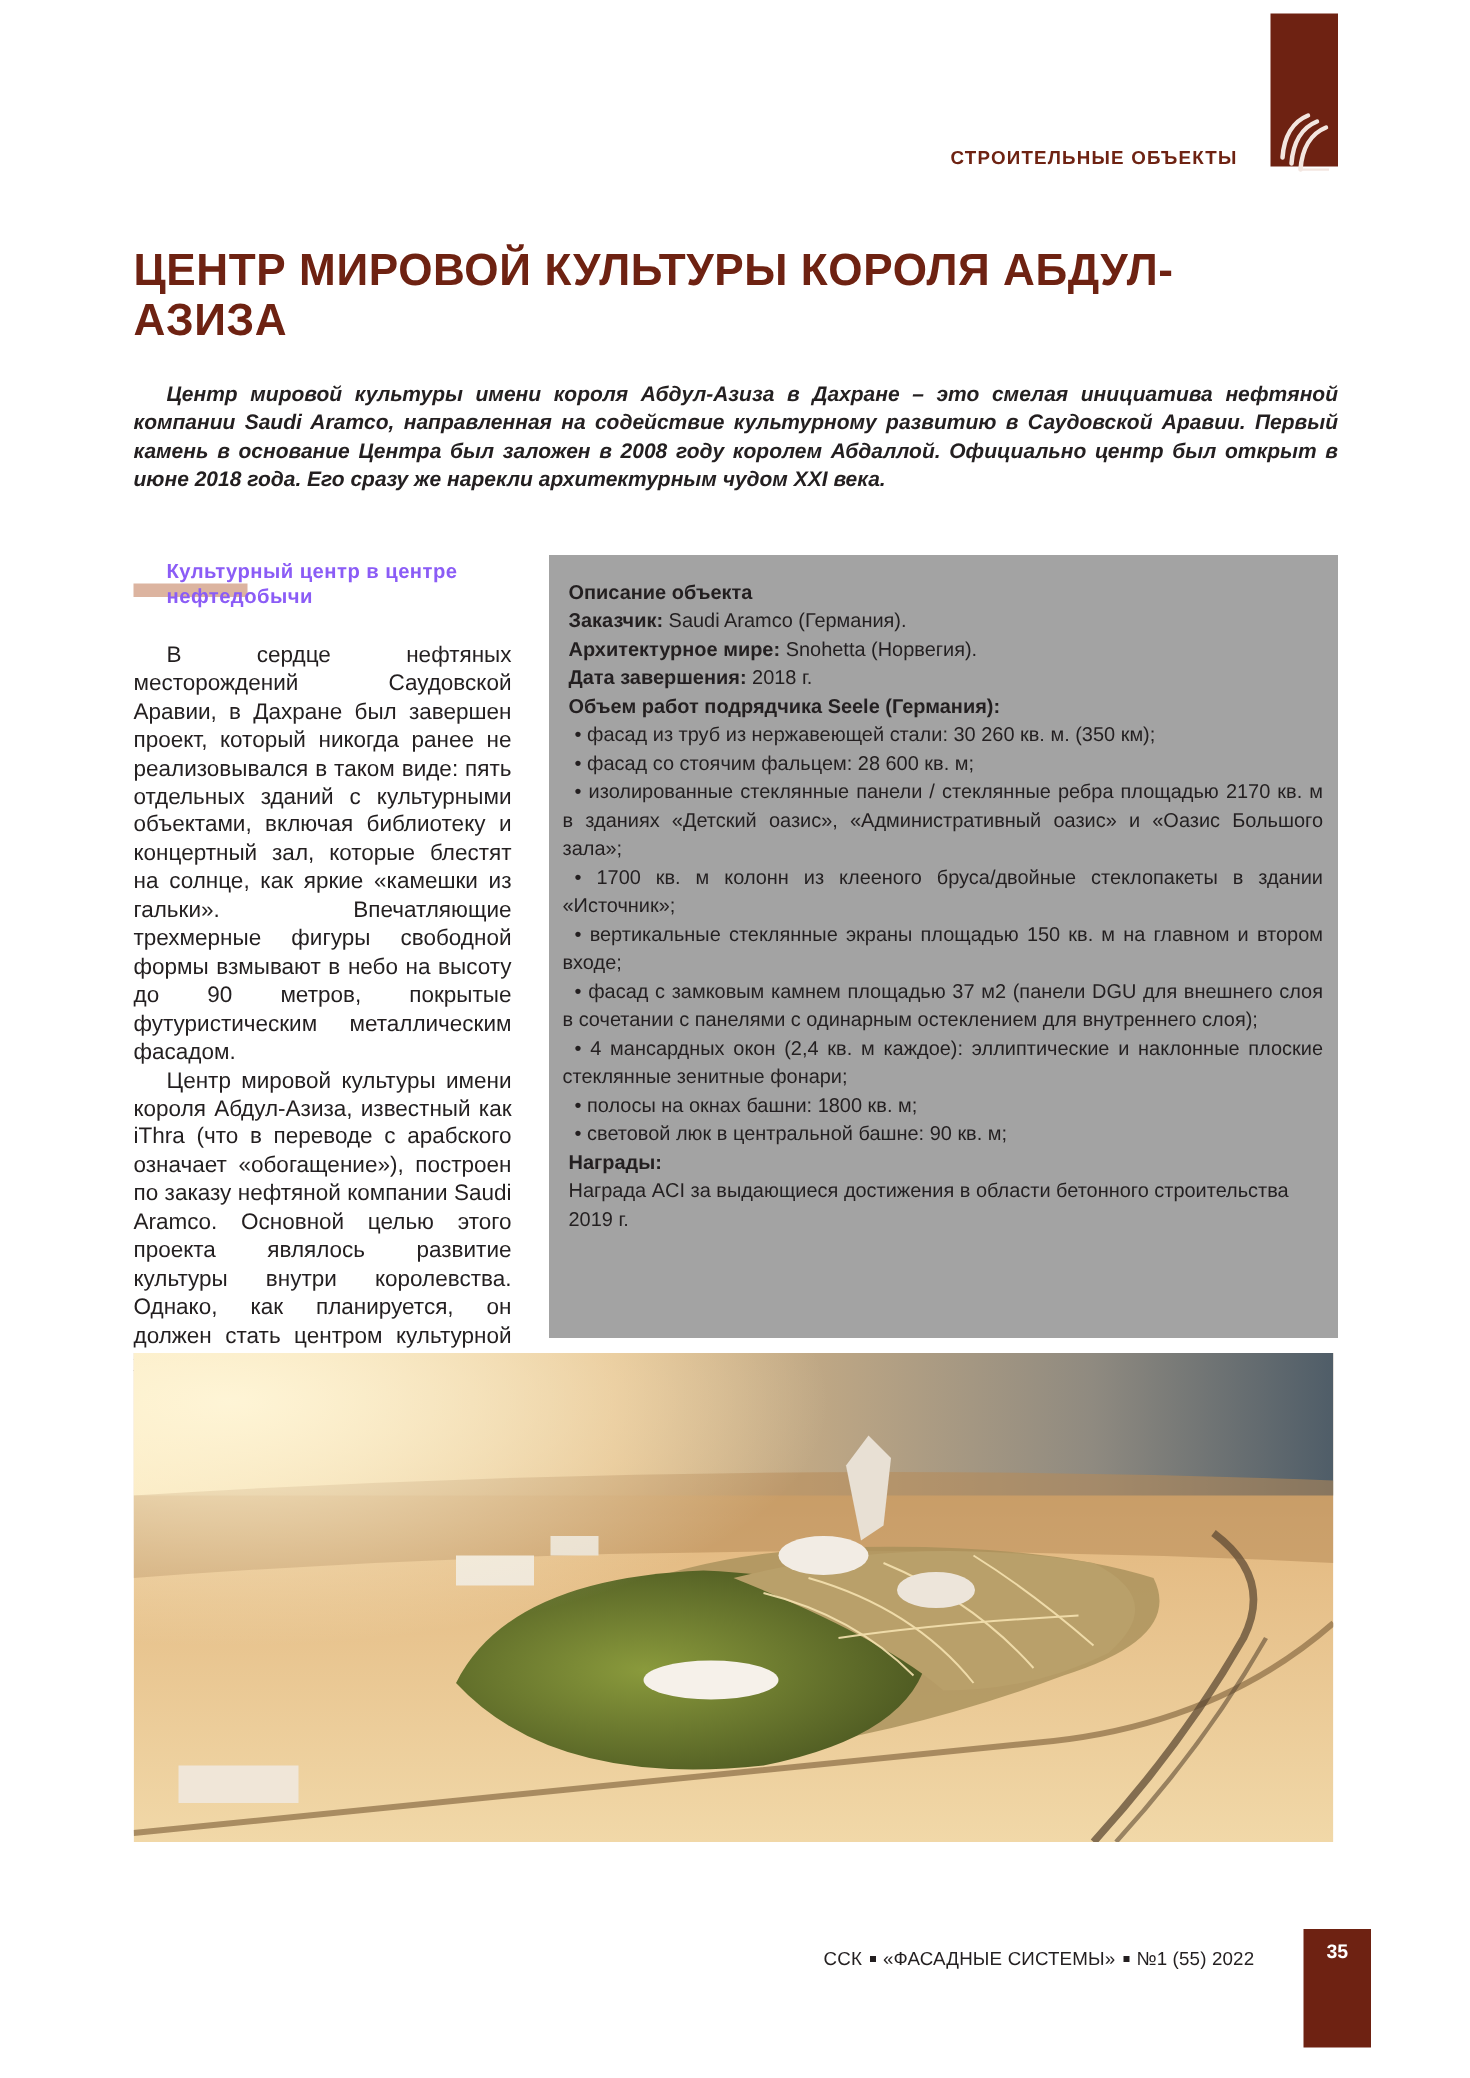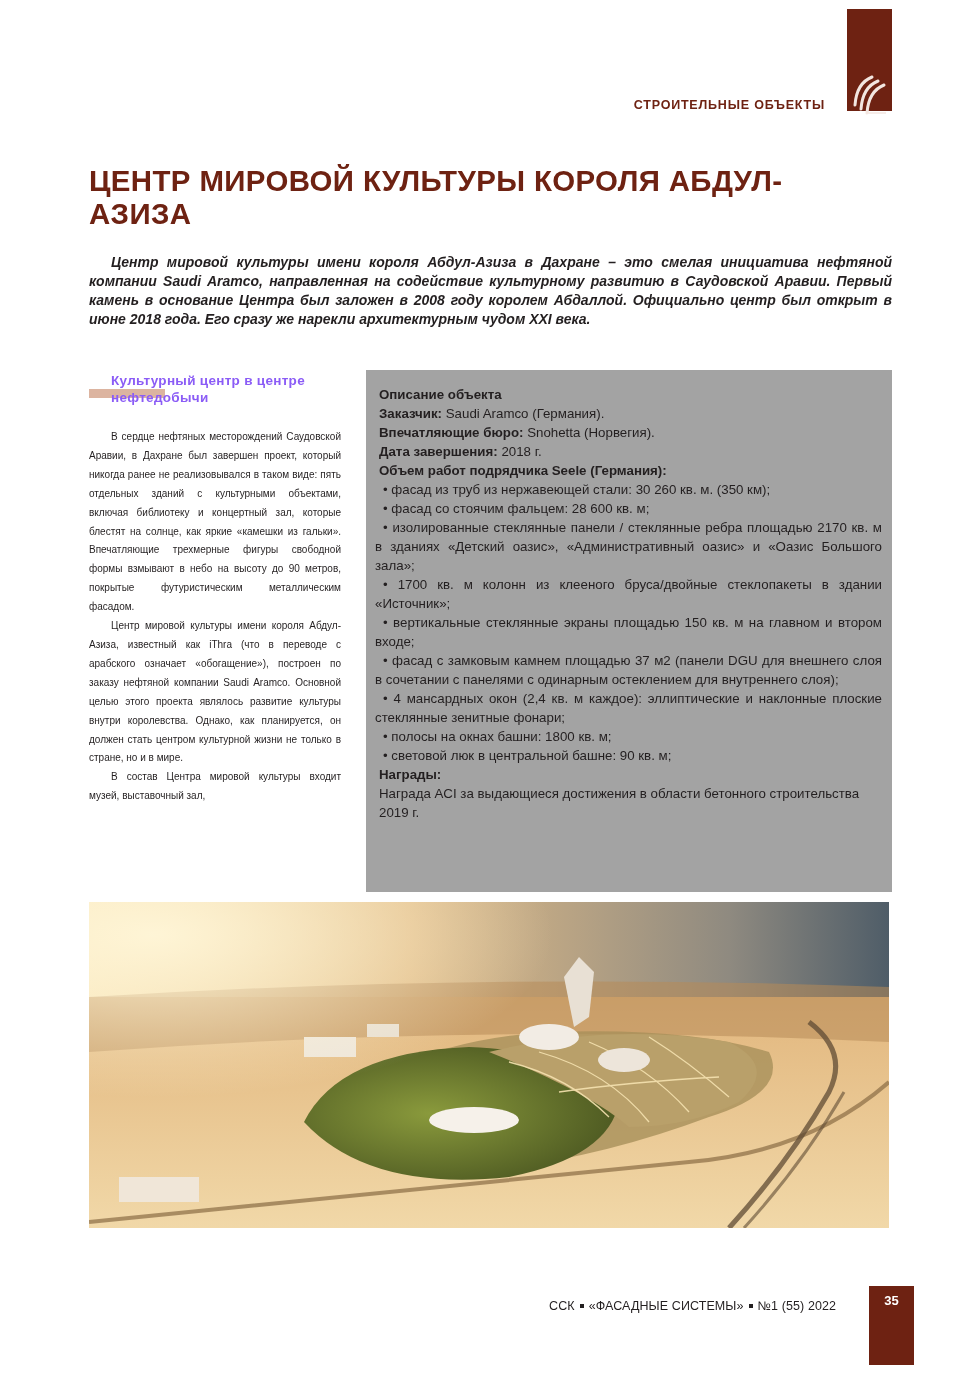--- a/index.html
+++ b/index.html
@@ -17,21 +17,21 @@
 
   .lead { position: absolute; left: 89px; top: 253px; width: 803px; margin: 0;
           font-family: "Liberation Sans", sans-serif; font-weight: bold; font-style: italic;
           font-size: 14px; line-height: 19px; text-align: justify; text-indent: 22px; color: #231f20; }
 
   .left-col { position: absolute; left: 89px; top: 370px; width: 252px; }
   .subhead-wrap { position: relative; height: 44px; }
   .subhead-accent { position: absolute; left: 0; top: 19px; width: 76px; height: 9px; background: #dcb4a0; }
   .subhead { position: absolute; left: 22px; top: 2px; width: 240px; margin: 0;
              font-weight: bold; font-size: 13.5px; line-height: 17px; letter-spacing: 0.3px; color: #8b5cf6; }
-  .body-text { margin: 14px 0 0 0; font-size: 10px; line-height: 18.9px; text-align: justify; color: #231f20; }
+  .body-text { margin: 14px 0 0 0; font-size: 15px; line-height: 18.9px; text-align: justify; color: #231f20; }
   .body-text p { margin: 0; text-indent: 22px; }
 
   .info-box { position: absolute; left: 366px; top: 370px; width: 526px; height: 522px; background: #a3a3a3; box-sizing: border-box;
               padding: 15px 10px 0 9px; font-size: 13.3px; line-height: 19px; color: #231f20; }
   .info-box .row { margin: 0; }
   .info-box .ind { padding-left: 4px; }
   .info-box b { font-weight: bold; }
   .info-box .bullet { margin: 0; text-align: justify; }
   .info-box .bullet .first { padding-left: 8px; }
 
@@ -71,21 +71,21 @@
   <div class="body-text">
     <p>В сердце нефтяных месторождений Саудовской Аравии, в Дахране был завершен проект, который никогда ранее не реализовывался в таком виде: пять отдельных зданий с культурными объектами, включая библиотеку и концертный зал, которые блестят на солнце, как яркие «камешки из гальки». Впечатляющие трехмерные фигуры свободной формы взмывают в небо на высоту до 90 метров, покрытые футуристическим металлическим фасадом.</p>
     <p>Центр мировой культуры имени короля Абдул-Азиза, известный как iThra (что в переводе с арабского означает «обогащение»), построен по заказу нефтяной компании Saudi Aramco. Основной целью этого проекта являлось развитие культуры внутри королевства. Однако, как планируется, он должен стать центром культурной жизни не только в стране, но и в мире.</p>
     <p>В состав Центра мировой культуры входит музей, выставочный зал,</p>
   </div>
 </div>
 
 <div class="info-box">
   <p class="row ind"><b>Описание объекта</b></p>
   <p class="row ind"><b>Заказчик:</b> <span>Saudi Aramco (Германия).</span></p>
-  <p class="row ind"><b>Впечатляющие бюро:</b> <span>Snohetta (Норвегия).</span></p>
+  <p class="row ind"><b>Архитектурное мире:</b> <span>Snohetta (Норвегия).</span></p>
   <p class="row ind"><b>Дата завершения:</b> <span>2018 г.</span></p>
   <p class="row ind"><b>Объем работ подрядчика Seele (Германия):</b></p>
   <div id="scope-list">
       <p class="bullet"><span class="first">• </span><span>фасад из труб из нержавеющей стали: 30 260 кв. м. (350 км);</span></p>
       <p class="bullet"><span class="first">• </span><span>фасад со стоячим фальцем: 28 600 кв. м;</span></p>
       <p class="bullet"><span class="first">• </span><span>изолированные стеклянные панели / стеклянные ребра площадью 2170 кв. м в зданиях «Детский оазис», «Административный оазис» и «Оазис Большого зала»;</span></p>
       <p class="bullet"><span class="first">• </span><span>1700 кв. м колонн из клееного бруса/двойные стеклопакеты в здании «Источник»;</span></p>
       <p class="bullet"><span class="first">• </span><span>вертикальные стеклянные экраны площадью 150 кв. м на главном и втором входе;</span></p>
       <p class="bullet"><span class="first">• </span><span>фасад с замковым камнем площадью 37 м2 (панели DGU для внешнего слоя в сочетании с панелями с одинарным остеклением для внутреннего слоя);</span></p>
       <p class="bullet"><span class="first">• </span><span>4 мансардных окон (2,4 кв. м каждое): эллиптические и наклонные плоские стеклянные зенитные фонари;</span></p>

